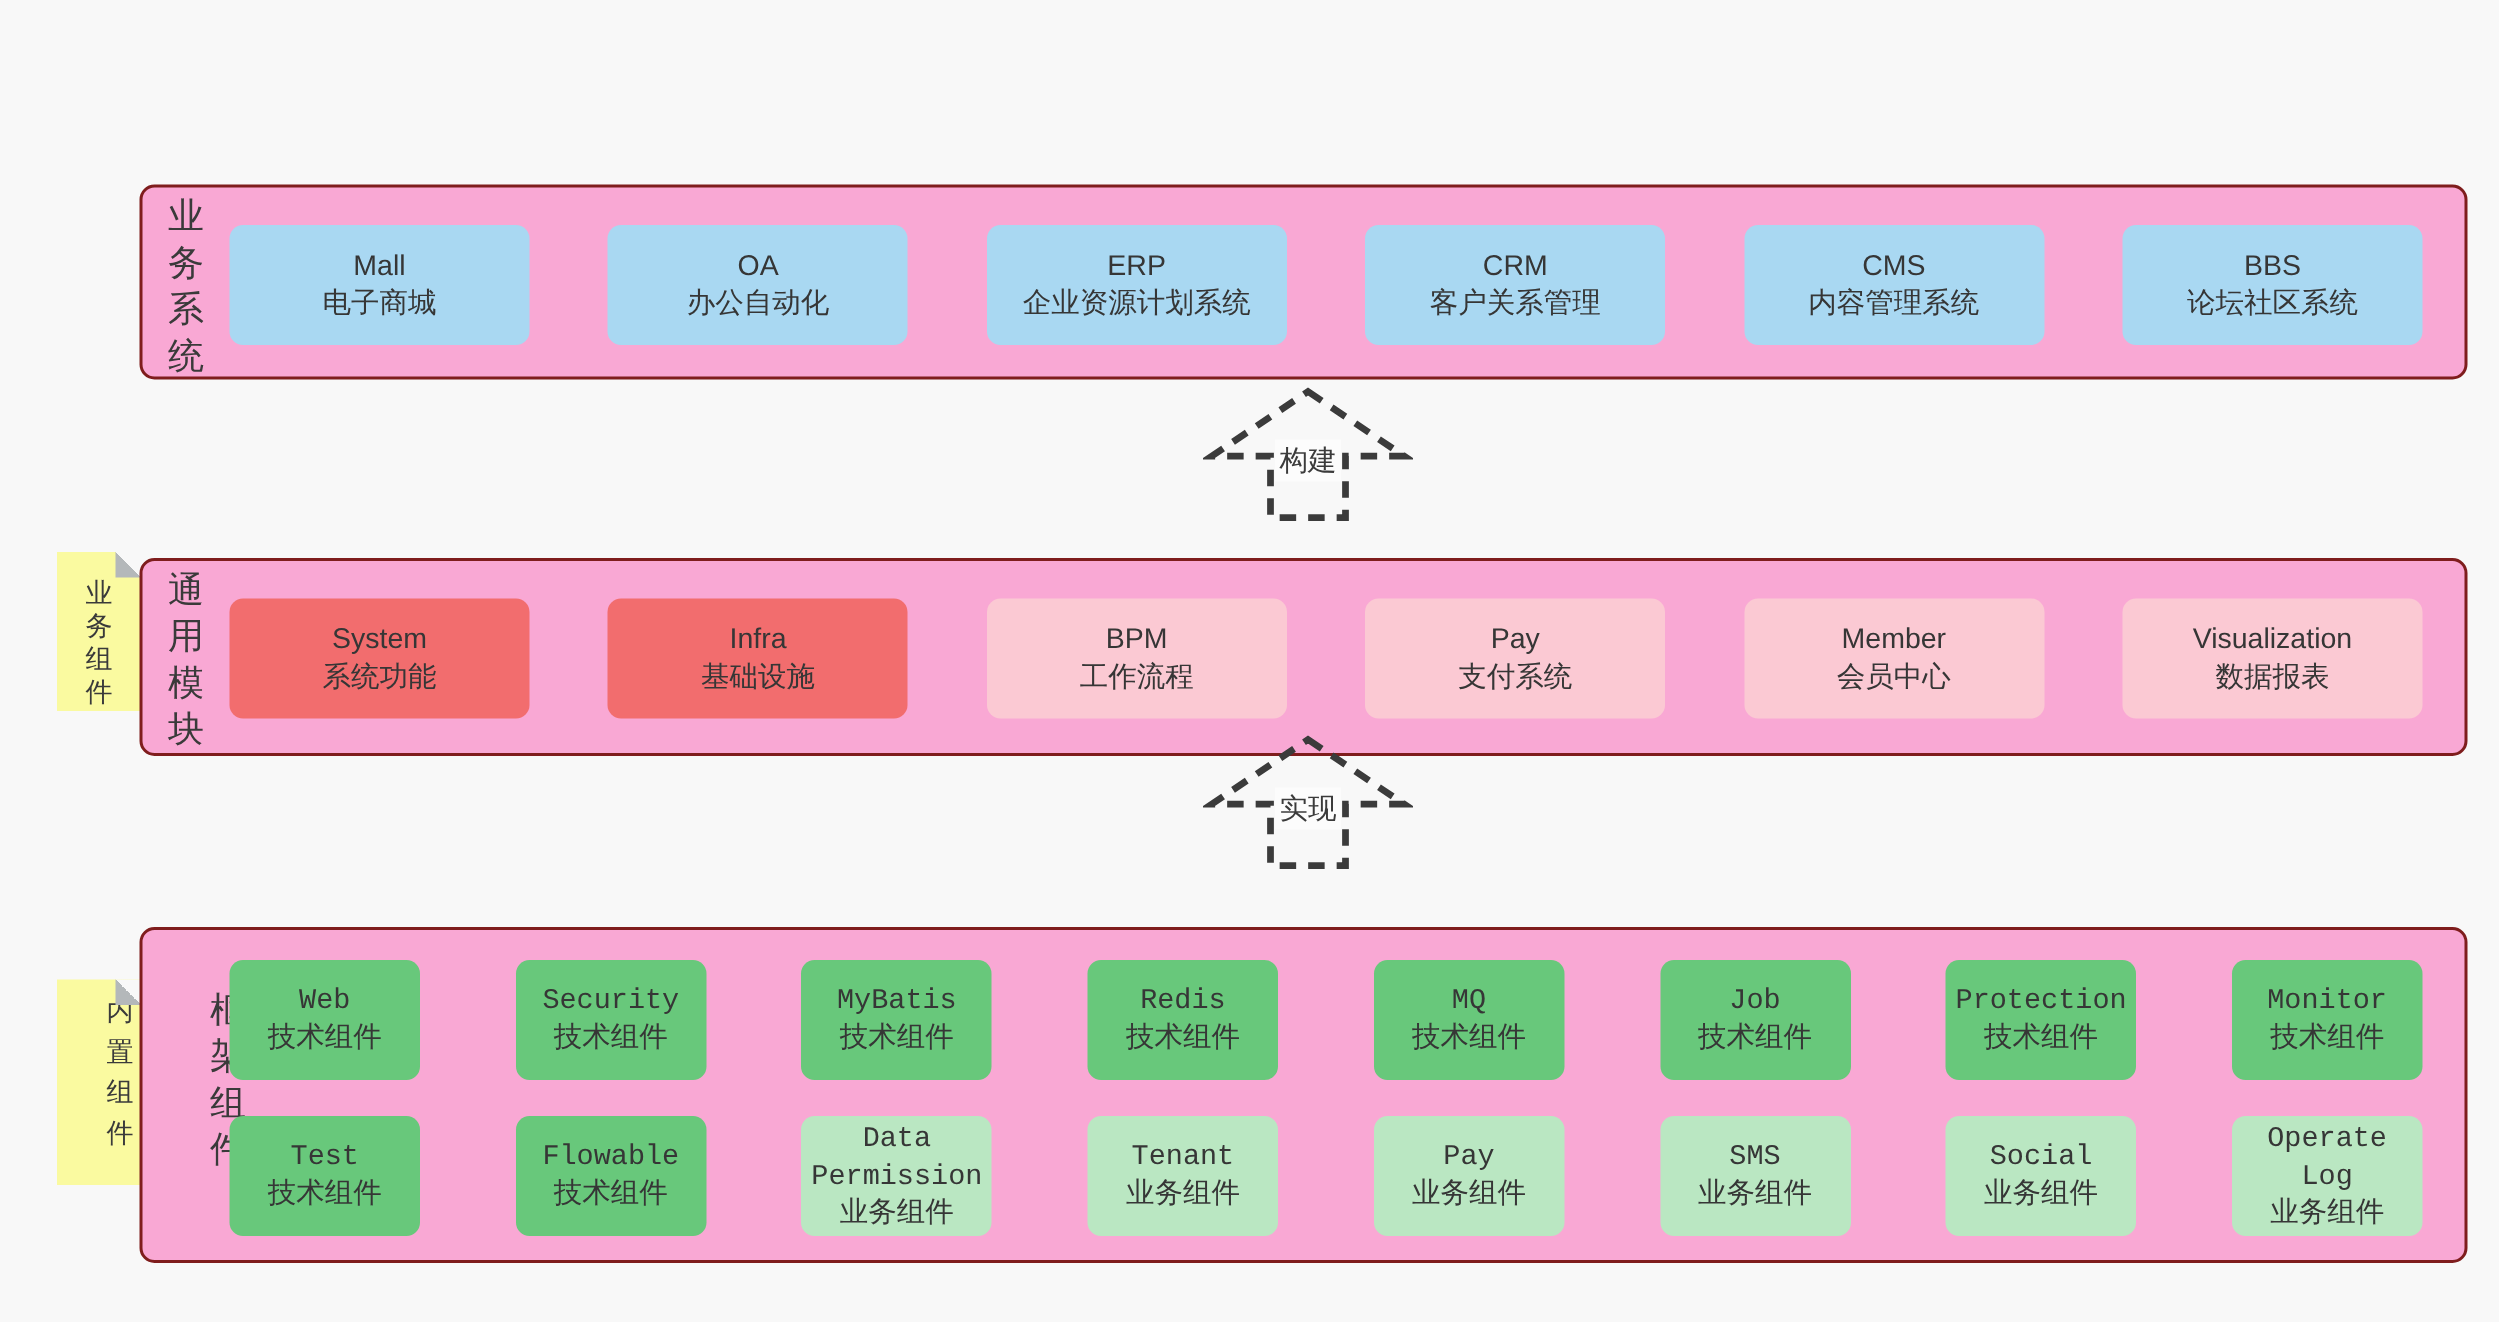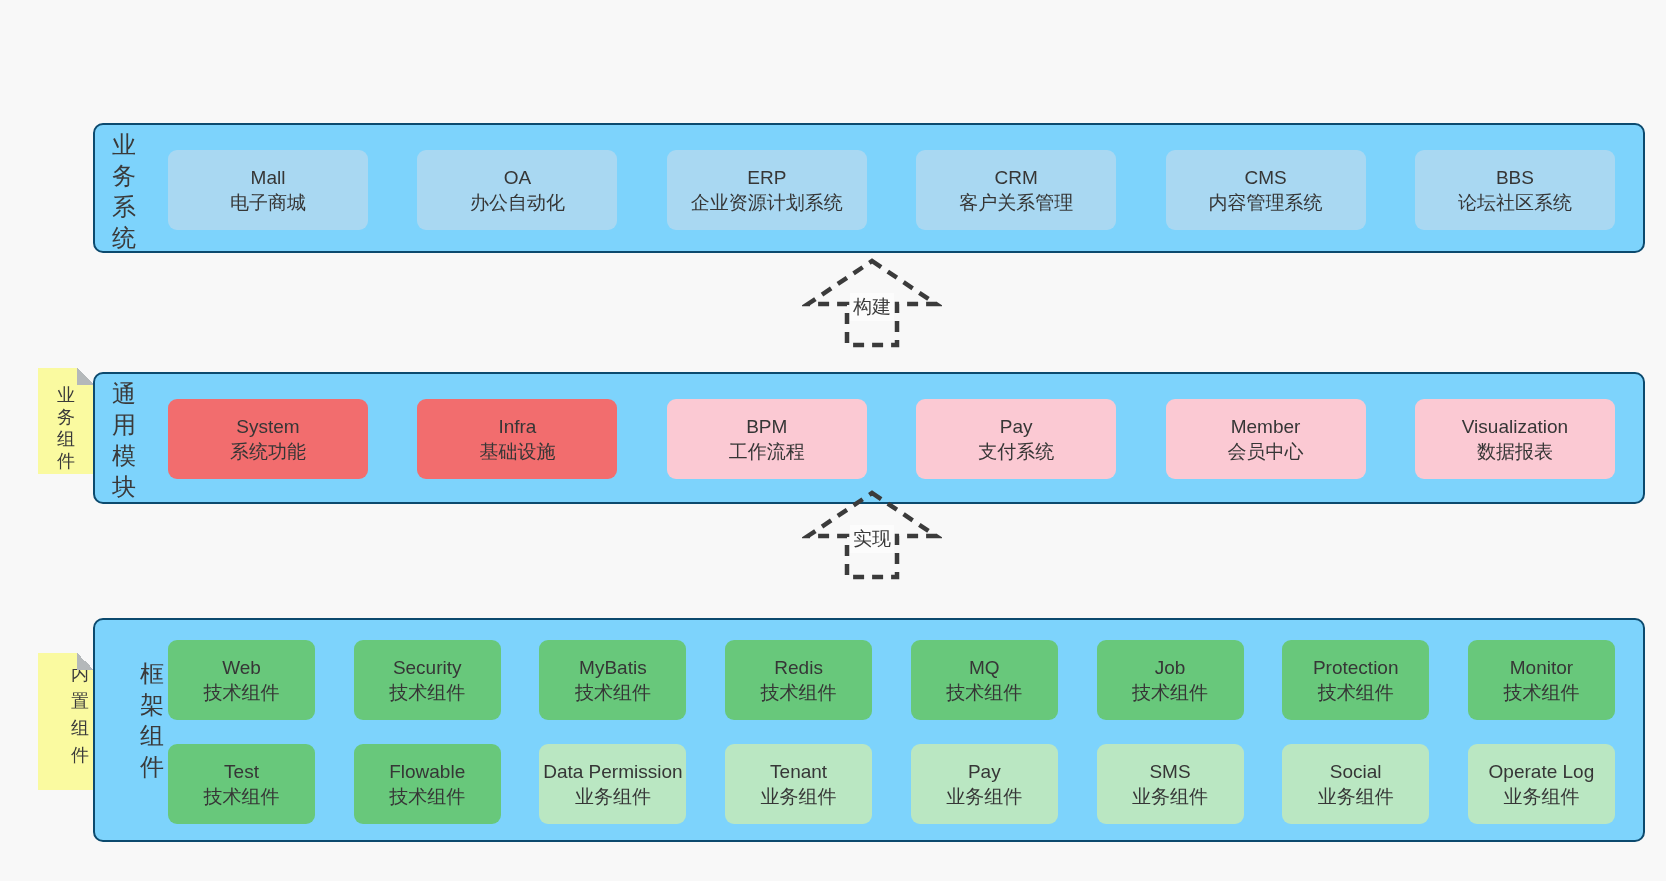--- a/index.html
+++ b/index.html
@@ -8,22 +8,22 @@
     background:#f8f8f8;
     font-family:"Liberation Sans","DejaVu Sans",sans-serif;
     color:#3b3b3b;
     overflow:hidden;
   }
   #canvas{position:relative;width:1666px;height:881px;background:#f8f8f8;}
 
   
   .layer{
     position:absolute;left:93px;width:1552px;
-    background:#7dd3fc;
-    border:2px solid #0c4a6e;
+    background:#f9a8d4;
+    border:2px solid #7f1d1d;
     border-radius:10px;
     box-sizing:border-box;
     z-index:2;
   }
   #layer-business{top:123px;height:130px;}
   #layer-common{top:372px;height:132px;}
   #layer-framework{top:618px;height:224px;}
 
   
   .vlabel{
@@ -34,39 +34,39 @@
     word-break:break-all;
     color:#3a3a3a;
   }
   #layer-business .vlabel{top:4px;}
   #layer-common .vlabel{top:4px;}
   #layer-framework .vlabel{top:38px;margin-left:28px;}
 
   
   .boxrow{
     position:absolute;
-    left:73px;right:28px;
+    left:58px;right:28px;
     display:flex;
     justify-content:space-between;
   }
   #layer-business .boxrow{top:25px;}
   #layer-common .boxrow{top:25px;}
   #layer-framework .boxrow.row1{top:20px;}
   #layer-framework .boxrow.row2{top:124px;}
 
   .box{
     height:80px;
     border-radius:9px;
     display:flex;flex-direction:column;
     align-items:center;justify-content:center;
     text-align:center;
   }
   .box .line{font-size:19px;line-height:25px;color:#363636;}
   .box.wide{width:200px;}
-  .box.narrow{width:147px;padding:0 2px;box-sizing:border-box;}
+  .box.narrow{width:127px;padding:0 2px;box-sizing:border-box;font-family:Liberation Mono, monospace;}
 
   .box.blue{background:#a9d8f2;}
   .box.red{background:#f26d6e;}
   .box.pink{background:#fbc9d3;}
   .box.green{background:#68c87b;}
   .box.lightgreen{background:#bae7c2;}
 
   
   .note{
     position:absolute;left:38px;width:56px;

